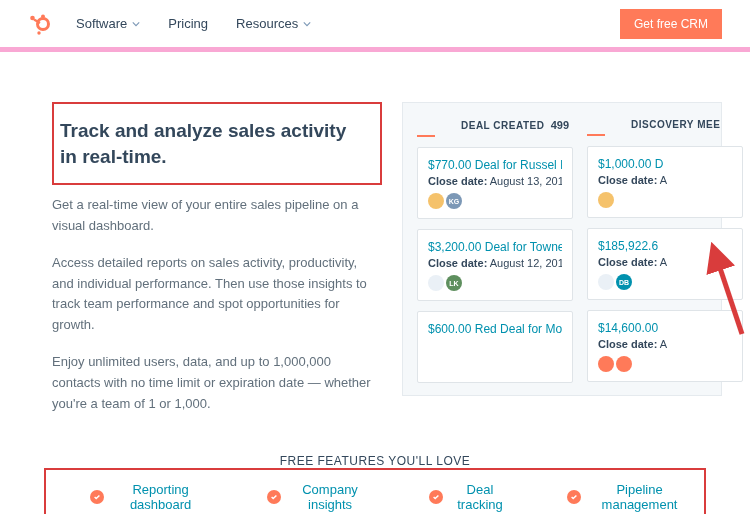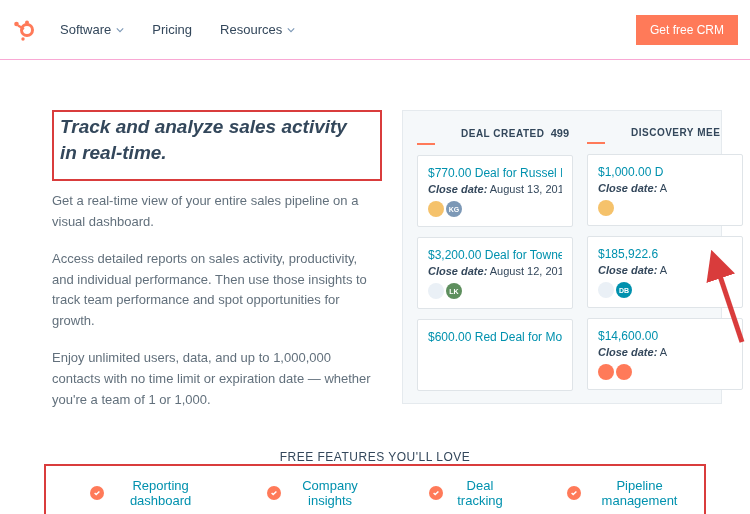--- a/index.html
+++ b/index.html
@@ -8,23 +8,23 @@
       background: #fff;
       color: #33475b;
       width: 750px;
       height: 514px;
       overflow: hidden;
       font-size: 13px;
     }
     .topbar {
       display: flex;
       align-items: center;
-      height: 60px;
-      padding: 0 12px;
-      border-bottom: 1px solid #f9a8d4;
+      height: 52px;
+      padding: 0 28px;
+      border-bottom: 5px solid #f9a8d4;
     }
     .logo {
       width: 24px;
       height: 24px;
       margin-right: 24px;
     }
     .nav {
       display: flex;
       gap: 28px;
       flex: 1;
@@ -54,23 +54,22 @@
       display: flex;
       padding: 50px 0 0 52px;
       gap: 20px;
     }
     .left {
       width: 330px;
       flex-shrink: 0;
     }
     .headline-box {
       border: 2px solid #d93c3c;
-      padding: 2px 12px 14px 6px;
+      padding: 14px 12px 14px 6px;
       margin-bottom: 10px;
-      font-style: italic;
     }
     .headline {
       font-size: 19px;
       font-weight: 600;
       line-height: 1.35;
       color: #33475b;
     }
     .para {
       font-size: 13px;
       color: #62707c;
@@ -136,21 +135,21 @@
       white-space: nowrap;
       overflow: hidden;
     }
     .card-date {
       font-size: 11px;
       color: #33475b;
       margin-top: 2px;
       white-space: nowrap;
       overflow: hidden;
     }
-    .card-date .lbl { font-weight: 600; font-style: italic; }
+    .card-date .lbl { font-weight: 600; }
     .avatars {
       display: flex;
       gap: 2px;
       margin-top: 6px;
       align-items: center;
     }
     .av {
       width: 16px;
       height: 16px;
       border-radius: 50%;

